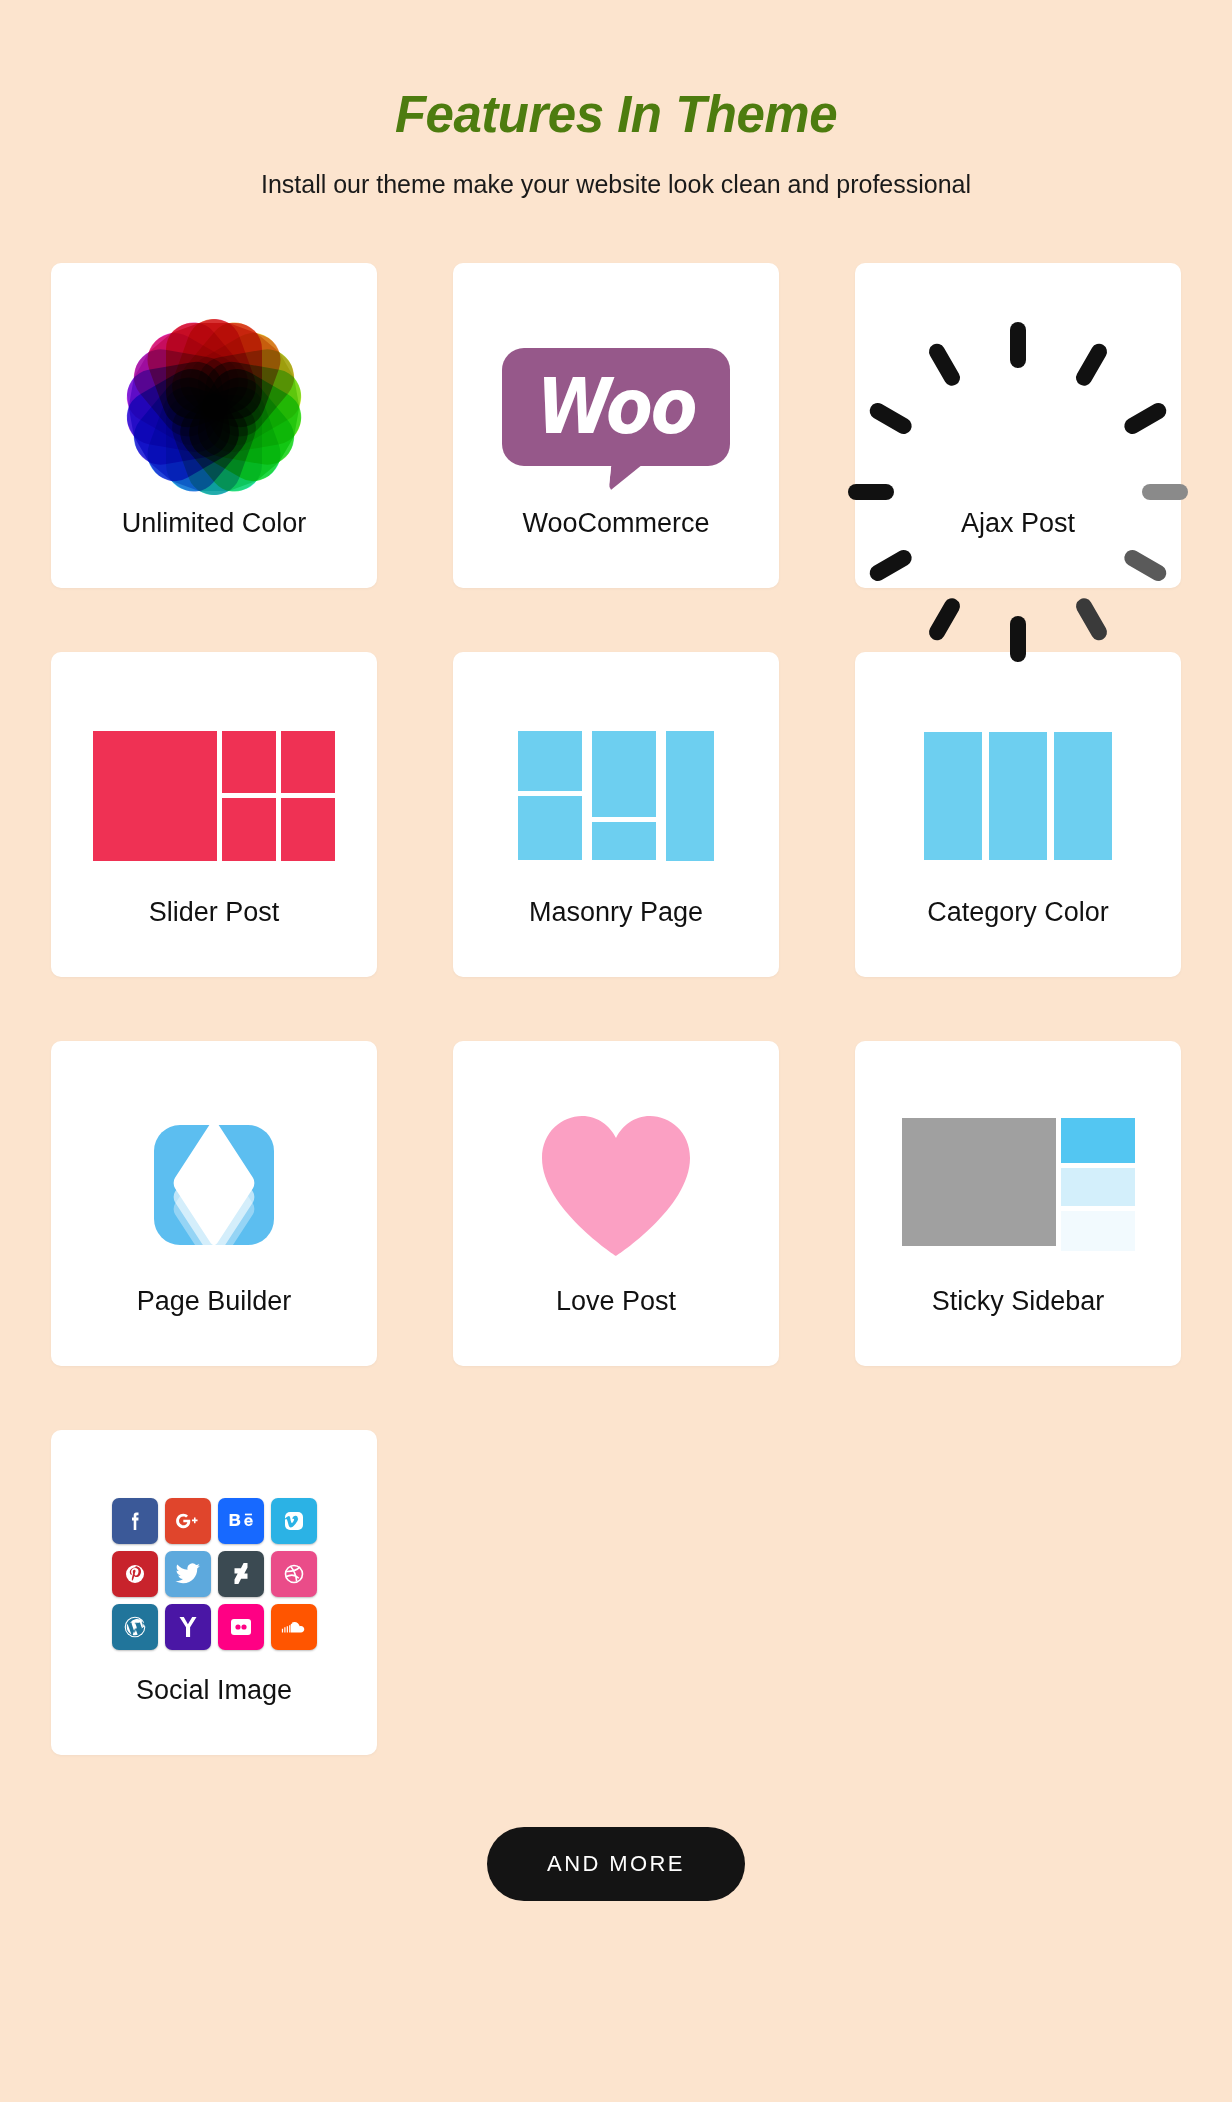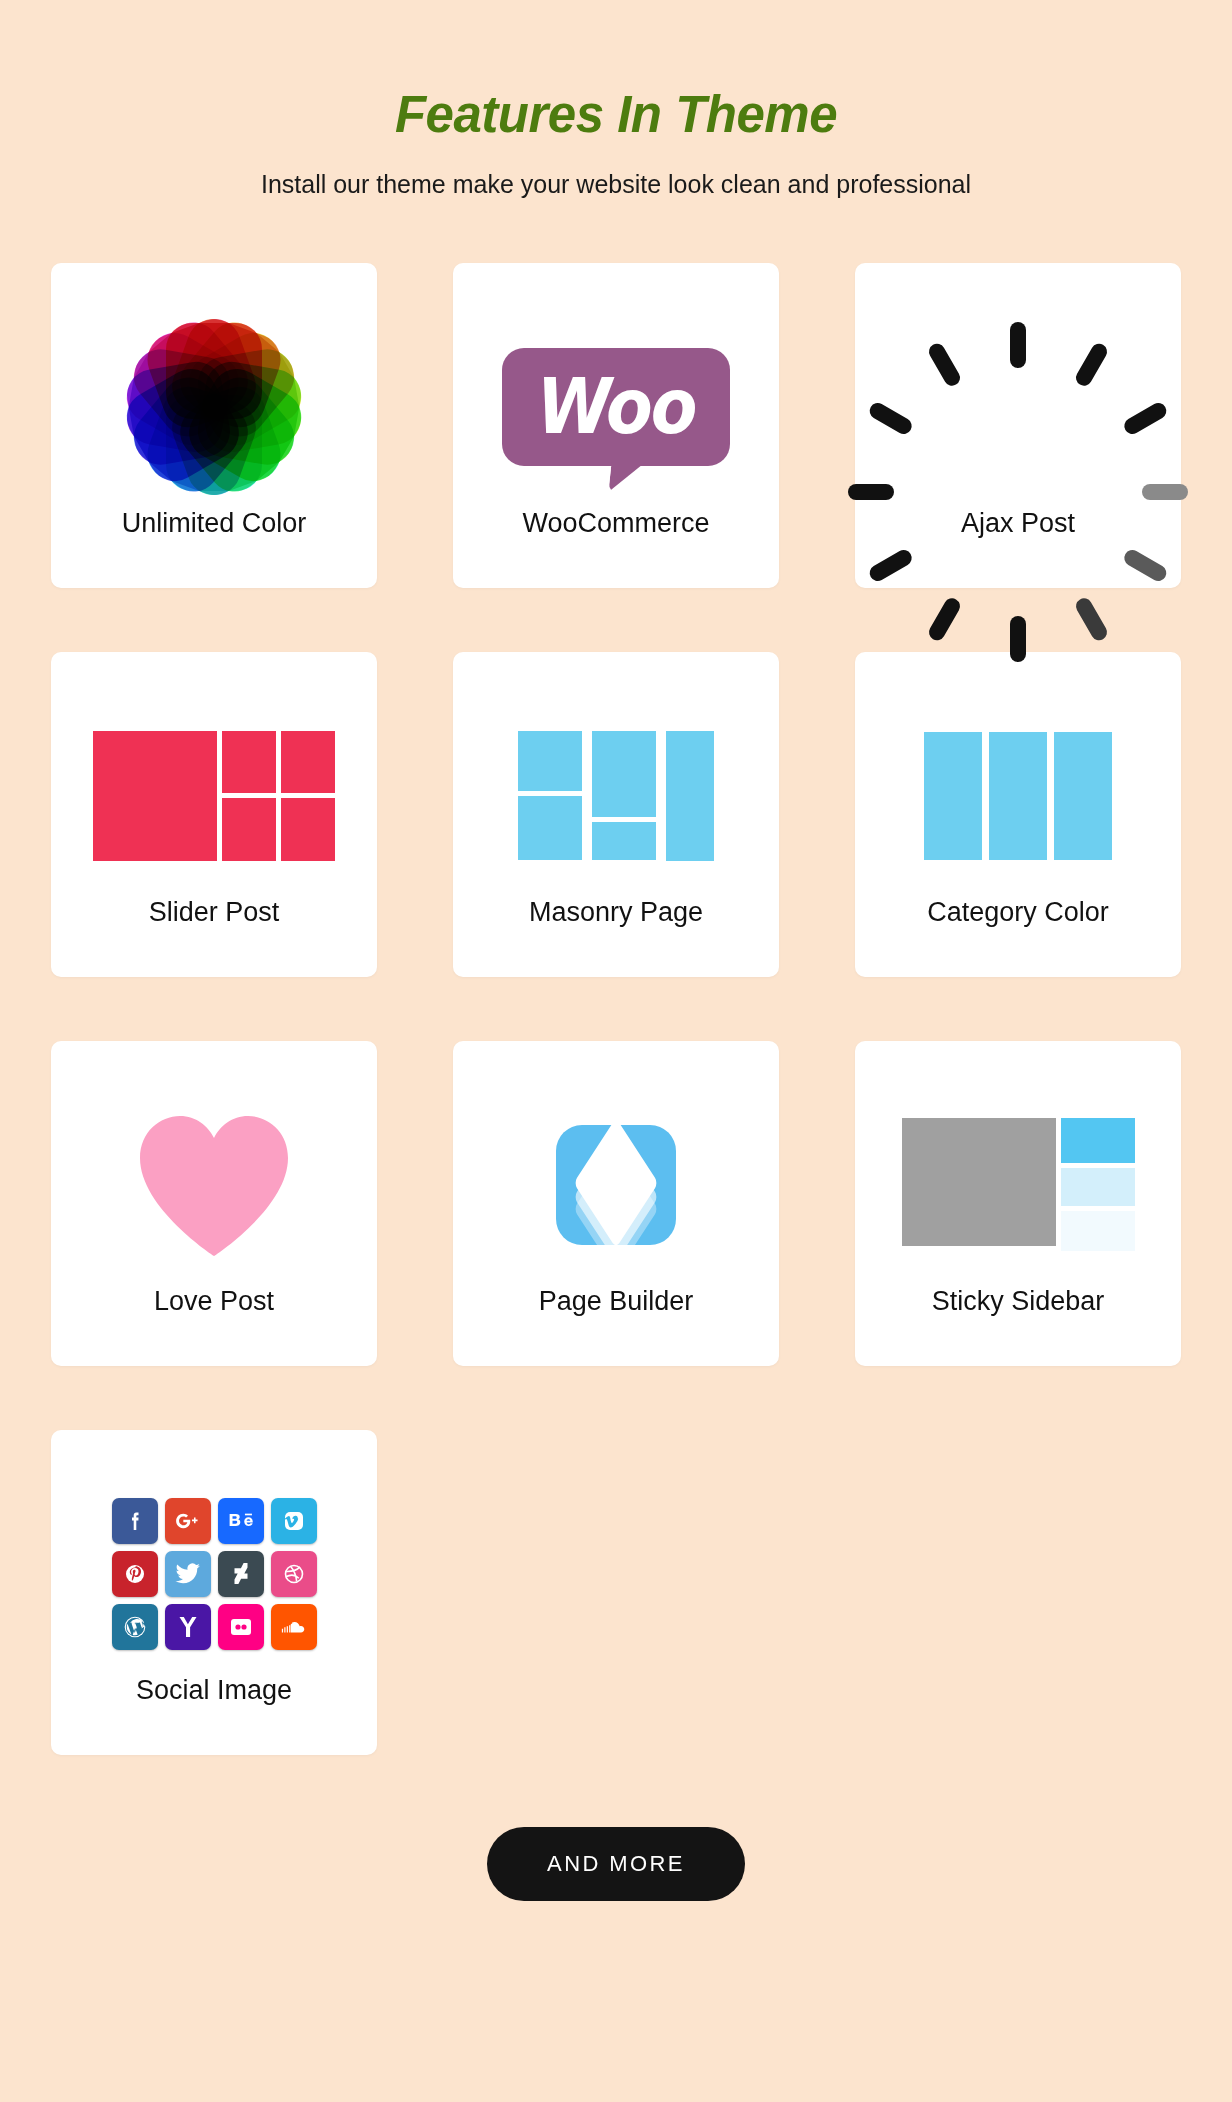--- a/index.html
+++ b/index.html
@@ -318,36 +318,36 @@
           <div class="blk c"></div>
           <div class="blk c"></div>
           <div class="blk c"></div>
         </div>
       </div>
       <div class="card-label">Category Color</div>
     </div>
 
     <div class="card">
       <div class="card-icon">
-        <svg width="160" height="146" viewBox="0 0 160 146" aria-hidden="true">
-          <path d="M80 144 C 80 144, 6 96, 6 46 C 6 20, 26 4, 46 4 C 62 4, 74 14, 80 26 C 86 14, 98 4, 114 4 C 134 4, 154 20, 154 46 C 154 96, 80 144, 80 144 Z" fill="#FBA0C3"></path>
-        </svg>
-      </div>
-      <div class="card-label">Love Post</div>
-    </div>
-
-    <div class="card">
-      <div class="card-icon">
         <div class="pb-square">
           <div class="pb-d" style="top:46px;opacity:0.35;"></div>
           <div class="pb-d" style="top:34px;opacity:0.6;"></div>
           <div class="pb-d" style="top:20px;opacity:1;"></div>
         </div>
       </div>
       <div class="card-label">Page Builder</div>
+    </div>
+
+    <div class="card">
+      <div class="card-icon">
+        <svg width="160" height="146" viewBox="0 0 160 146" aria-hidden="true">
+          <path d="M80 144 C 80 144, 6 96, 6 46 C 6 20, 26 4, 46 4 C 62 4, 74 14, 80 26 C 86 14, 98 4, 114 4 C 134 4, 154 20, 154 46 C 154 96, 80 144, 80 144 Z" fill="#FBA0C3"></path>
+        </svg>
+      </div>
+      <div class="card-label">Love Post</div>
     </div>
 
     <div class="card">
       <div class="card-icon">
         <div class="sticky-ico">
           <div class="main"></div>
           <div class="col">
             <div class="s1"></div>
             <div class="s2"></div>
             <div class="s3"></div>

